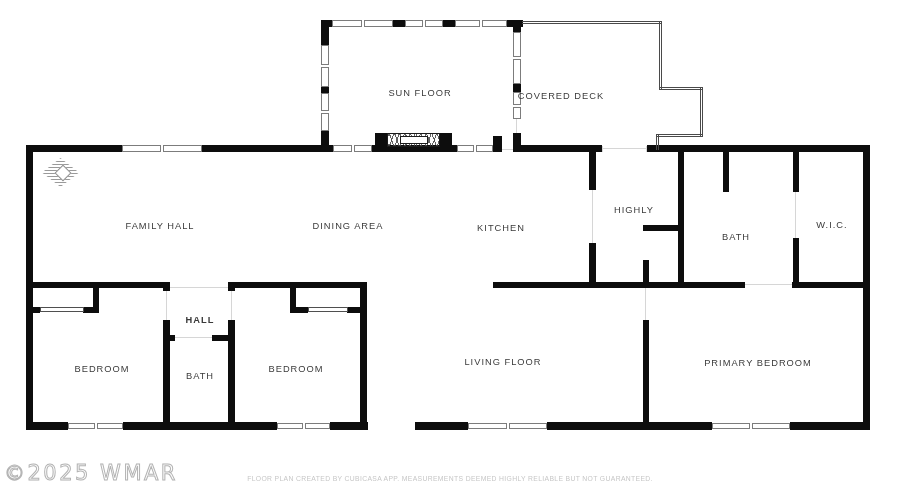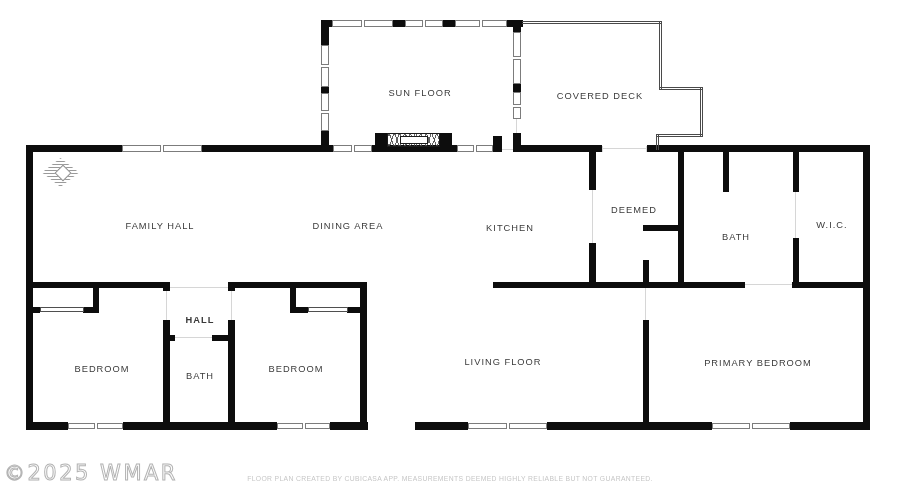--- a/index.html
+++ b/index.html
@@ -154,25 +154,25 @@
       <div class="closet" style="left: 40px; top: 307px; width: 44px; height: 5px;"></div>
       <div class="closet" style="left: 308px; top: 307px; width: 40px; height: 5px;"></div>
       <div class="wall" style="left: 375px; top: 133px; width: 12px; height: 19px;"></div>
       <div class="wall" style="left: 440px; top: 133px; width: 12px; height: 19px;"></div>
       <div class="hatch" style="left: 387px; top: 133px; width: 53px; height: 14px;"></div>
       <div class="landing" style="left: 400px; top: 136px; width: 28px; height: 8px;"></div>
       <div class="compass-outer" style="left: 42px; top: 158px; width: 37px; height: 29px;">
         <div class="compass-inner"></div>
       </div>
       <div class="room-label" style="position: absolute; left: 420px; top: 93px;">SUN FLOOR</div>
-      <div class="room-label" style="position: absolute; left: 600px; top: 96px;">COVERED DECK</div>
+      <div class="room-label" style="position: absolute; left: 561px; top: 96px;">COVERED DECK</div>
       <div class="room-label" style="position: absolute; left: 160px; top: 226px;">FAMILY HALL</div>
       <div class="room-label" style="position: absolute; left: 348px; top: 226px;">DINING AREA</div>
-      <div class="room-label" style="position: absolute; left: 501px; top: 228px; margin-left: 9px;">KITCHEN</div>
-      <div class="room-label" style="position: absolute; left: 634px; top: 210px;">DEEMED</div>
+      <div class="room-label" style="position: absolute; left: 501px; top: 228px;">KITCHEN</div>
+      <div class="room-label" style="position: absolute; left: 634px; top: 210px;">HIGHLY</div>
       <div class="room-label" style="position: absolute; left: 736px; top: 237px;">BATH</div>
       <div class="room-label" style="position: absolute; left: 832px; top: 225px;">W.I.C.</div>
       <div class="room-label" style="position: absolute; left: 200px; top: 320px; font-weight: bold;">HALL</div>
       <div class="room-label" style="position: absolute; left: 200px; top: 376px;">BATH</div>
       <div class="room-label" style="position: absolute; left: 102px; top: 369px;">BEDROOM</div>
       <div class="room-label" style="position: absolute; left: 296px; top: 369px;">BEDROOM</div>
       <div class="room-label" style="position: absolute; left: 503px; top: 362px;">LIVING FLOOR</div>
       <div class="room-label" style="position: absolute; left: 758px; top: 363px;">PRIMARY BEDROOM</div>
     </div>
   <div class="watermark">©2025 WMAR</div>

